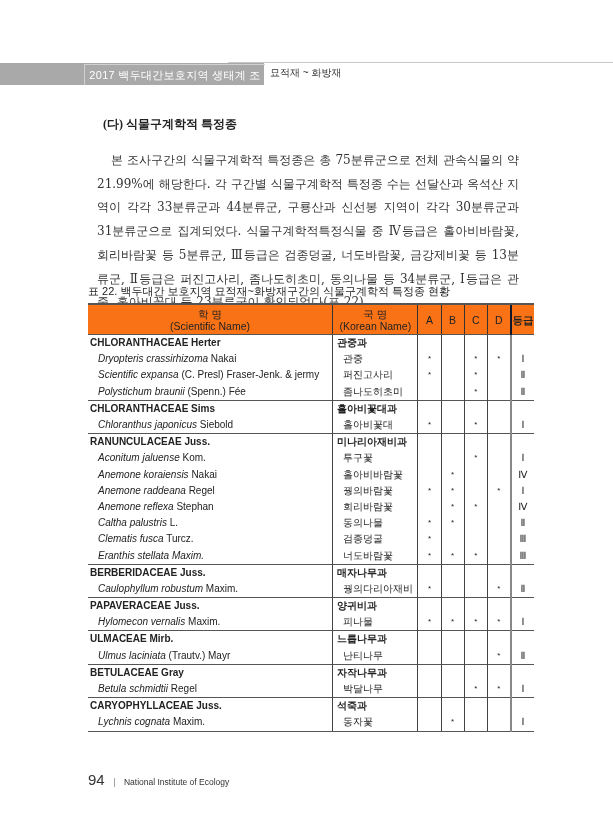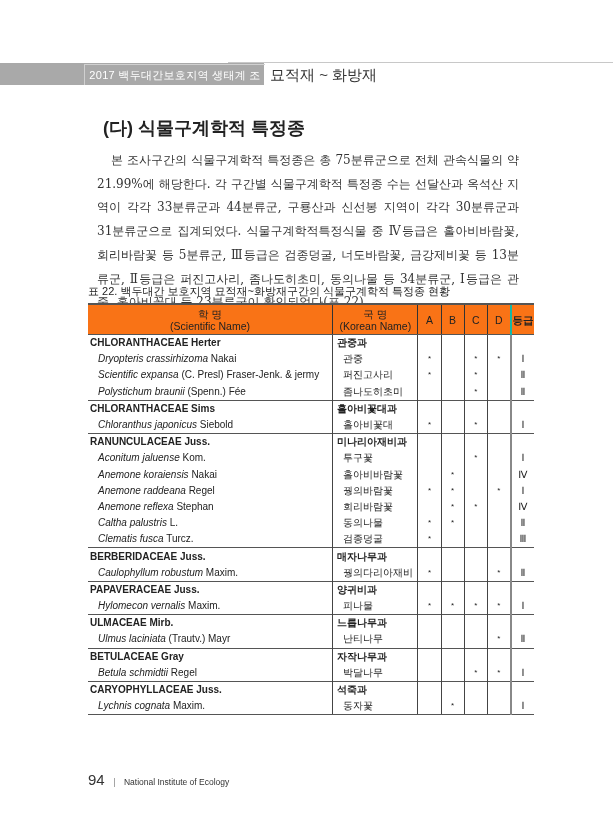--- a/index.html
+++ b/index.html
@@ -14,26 +14,26 @@
   .header-box {
     position: absolute; left: 84px; top: 64px; width: 180px; height: 20px;
     border-left: 1px solid #d0d0d0; border-top: 1px solid #d0d0d0;
     color: #fff; font-size: 11px; line-height: 20px; text-align: center;
     font-family: "Liberation Sans", sans-serif; letter-spacing: 0.3px;
   }
   .header-line {
     position: absolute; left: 228px; top: 62px; width: 385px; height: 1px; background: #c8c8c8;
   }
   .header-right {
-    position: absolute; left: 270px; top: 66px; font-size: 15px; color: #333;
+    position: absolute; left: 270px; top: 66px; font-size: 10px; color: #333;
     font-family: "Liberation Sans", sans-serif;
   }
   .section-title {
-    position: absolute; left: 103px; top: 116px; font-size: 18px; font-weight: bold; color: #222;
-    font-family: Liberation Sans, sans-serif;
+    position: absolute; left: 103px; top: 116px; font-size: 12px; font-weight: bold; color: #222;
+    font-family: Liberation Serif, serif;
   }
   .body-text {
     position: absolute; left: 88px; top: 140px; width: 440px;
     font-family: "DejaVu Serif", "Liberation Serif", serif; font-size: 12px; line-height: 23.7px;
     text-align: justify; color: #333;
   }
   .body-text p { margin: 9px; text-indent: 14px; text-align-last: left; }
   .table-caption {
     position: absolute; left: 88px; top: 284px; font-size: 11px; color: #222;
     font-family: "Liberation Sans", sans-serif;
@@ -52,21 +52,21 @@
   table.species td {
     height: 16.2px; padding: 0; line-height: 16px;
     border-left: 1px solid #444; border-right: 1px solid #444;
   }
   table.species td.sci { border-left: none; padding-left: 2px; white-space: nowrap; }
   table.species tr.species-row td.sci { padding-left: 10px; }
   table.species td.kor { padding-left: 4px; }
   table.species tr.species-row td.kor { padding-left: 10px; }
   table.species td.mark { text-align: center; font-size: 8px; width: 22px; }
   table.species td.grade { text-align: center; width: 22px; border-right: none; border-left: 2px solid #888; font-family: "Liberation Serif", serif; font-size: 10px; }
-  table.species th.grade-h { border-left: 2px solid #14b8a6; margin-left: 21px; }
+  table.species th.grade-h { border-left: 2px solid #0f172a; margin-left: 21px; }
   table.species tr.family-row td { border-top: 1px solid #555; }
   table.species tr.family-row:first-of-type td { border-top: none; }
   table.species tr.family-row td.sci, table.species tr.family-row td.kor { font-weight: bold; font-weight: 600; }
   table.species tr.last-row td { border-bottom: 1px solid #555; }
   .footer {
     position: absolute; left: 88px; top: 771px; font-family: "Liberation Sans", sans-serif; color: #333; text-align: center;
   }
   .footer .num { font-size: 15px; }
   .footer .sep { font-size: 9px; color: #888; margin: 0 4px; }
   .footer .org { font-size: 8.5px; }
@@ -216,20 +216,29 @@
       </tr>
       <tr class="species-row">
         <td class="sci"><i>Clematis fusca</i> <span>Turcz.</span></td>
         <td class="kor">검종덩굴</td>
         <td class="mark">*</td>
         <td class="mark"></td>
         <td class="mark"></td>
         <td class="mark"></td>
         <td class="grade">Ⅲ</td>
       </tr>
+      <tr class="species-row">
+        <td class="sci"><i>Eranthis stellata Maxim.</i> <span></span></td>
+        <td class="kor">너도바람꽃</td>
+        <td class="mark">*</td>
+        <td class="mark">*</td>
+        <td class="mark">*</td>
+        <td class="mark"></td>
+        <td class="grade">Ⅲ</td>
+      </tr>
       <tr class="family-row">
         <td class="sci">BERBERIDACEAE Juss.</td>
         <td class="kor">매자나무과</td>
         <td class="mark"></td>
         <td class="mark"></td>
         <td class="mark"></td>
         <td class="mark"></td>
         <td class="grade"></td>
       </tr>
       <tr class="species-row">

